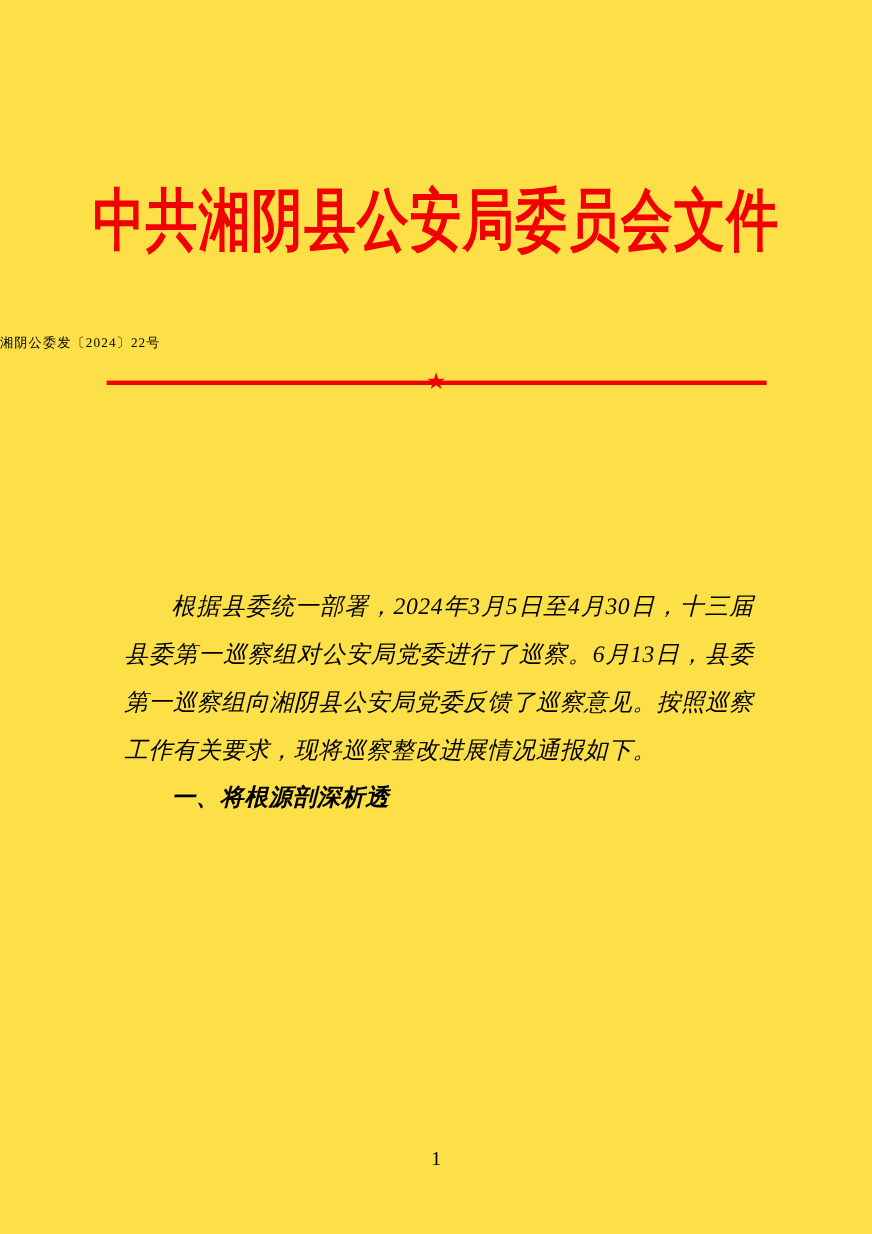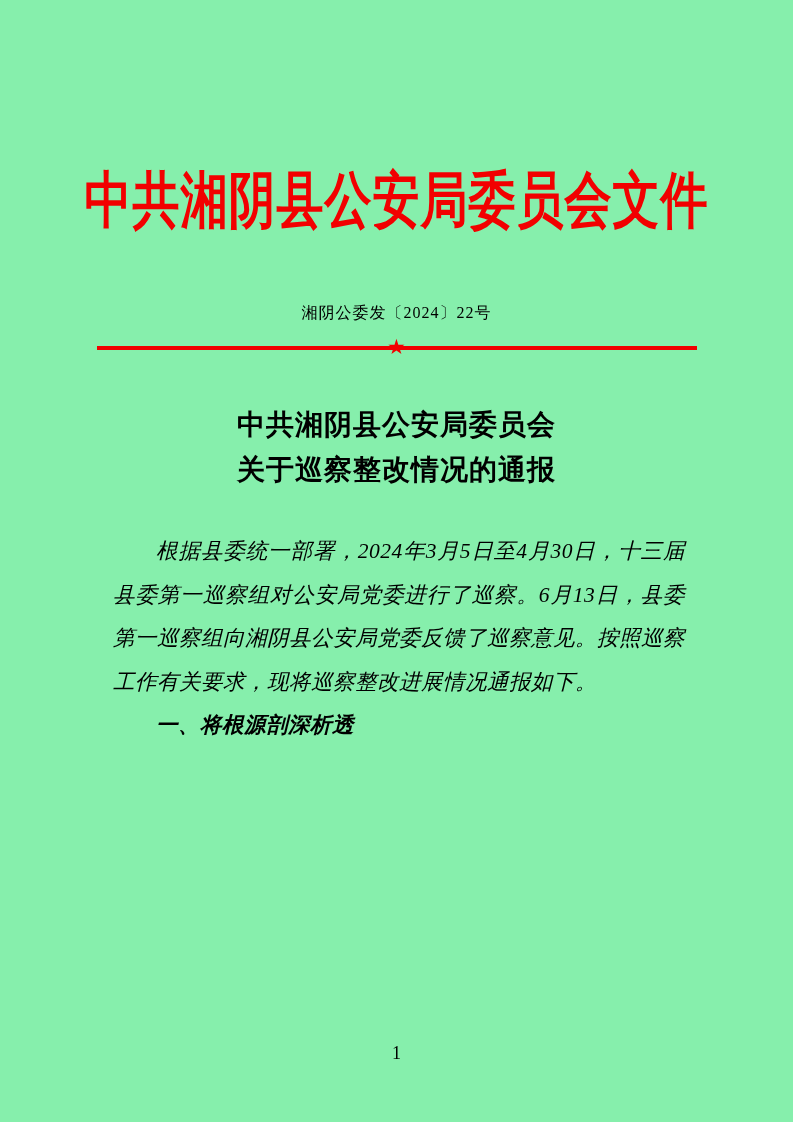--- a/index.html
+++ b/index.html
@@ -4,21 +4,21 @@
 <style>
   * { margin: 0; padding: 0; box-sizing: border-box; }
   html, body { background: #e8e8e8; }
   body { font-family: "Liberation Serif", "DejaVu Serif", serif; }
 
   .page {
     position: relative;
     width: 793px;
     height: 1122px;
     margin: 0 auto;
-    background: #86efac;
+    background: #fde047;
     color: #000000;
     overflow: hidden;
   }
 
   
   .red-title {
     position: absolute;
     top: 160px;
     left: 0;
     width: 100%;
@@ -31,22 +31,21 @@
     transform: scaleY(1.3);
     transform-origin: center top;
   }
 
   
   .doc-number {
     position: absolute;
     top: 303px;
     left: 0;
     width: 100%;
-    text-align: center;
-    font-size: 16px;
+    font-size: 12px;
     letter-spacing: 1px;
   }
 
   
   .divider {
     position: absolute;
     top: 336px;
     left: 50%;
     transform: translateX(-50%);
     width: 600px;
@@ -121,24 +120,20 @@
 
   <div class="red-title">中共湘阴县公安局委员会文件</div>
 
   <div class="doc-number">湘阴公委发〔2024〕22号</div>
 
   <div class="divider">
     <div class="line"></div>
     <span class="star">★</span>
   </div>
 
-  <div class="doc-title">
-    <div>中共湘阴县公安局委员会</div>
-    <div>关于巡察整改情况的通报</div>
-  </div>
 
   <div class="body-text">
     <p>根据县委统一部署，2024年3月5日至4月30日，十三届县委第一巡察组对公安局党委进行了巡察。6月13日，县委第一巡察组向湘阴县公安局党委反馈了巡察意见。按照巡察工作有关要求，现将巡察整改进展情况通报如下。</p>
     <p class="section-heading">一、将根源剖深析透</p>
   </div>
 
   <div class="page-number">1</div>
 
 </div>
 

